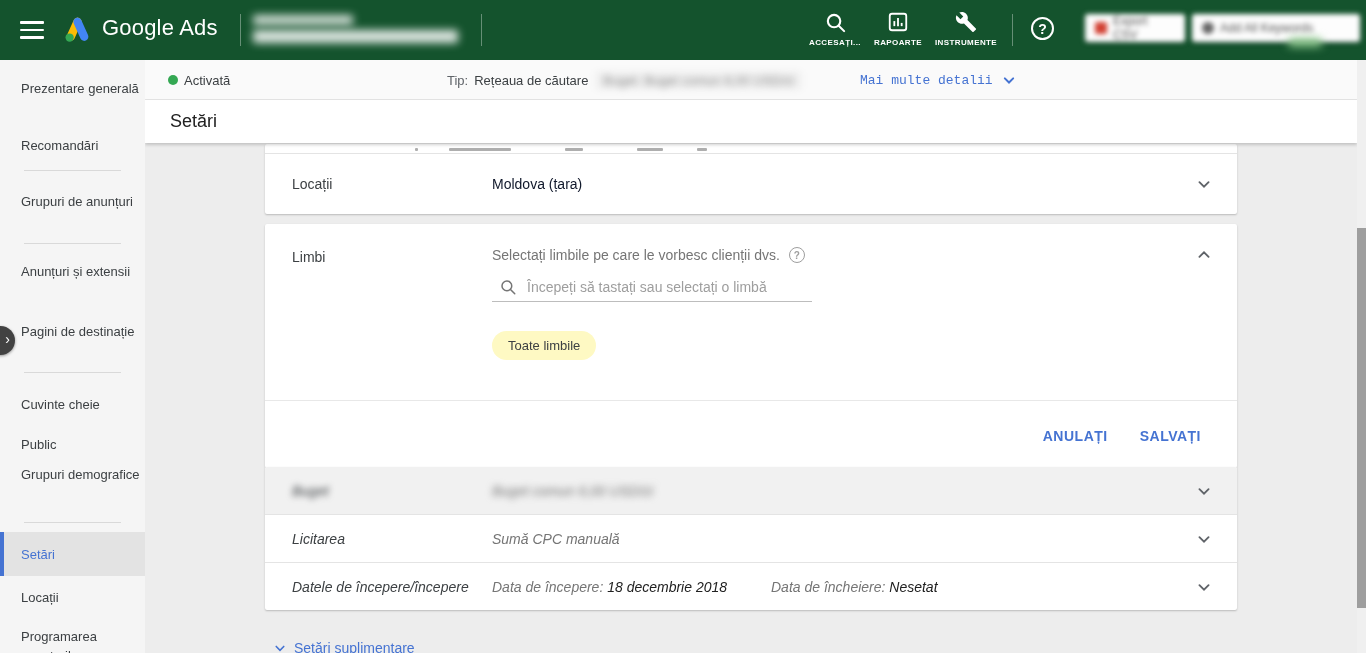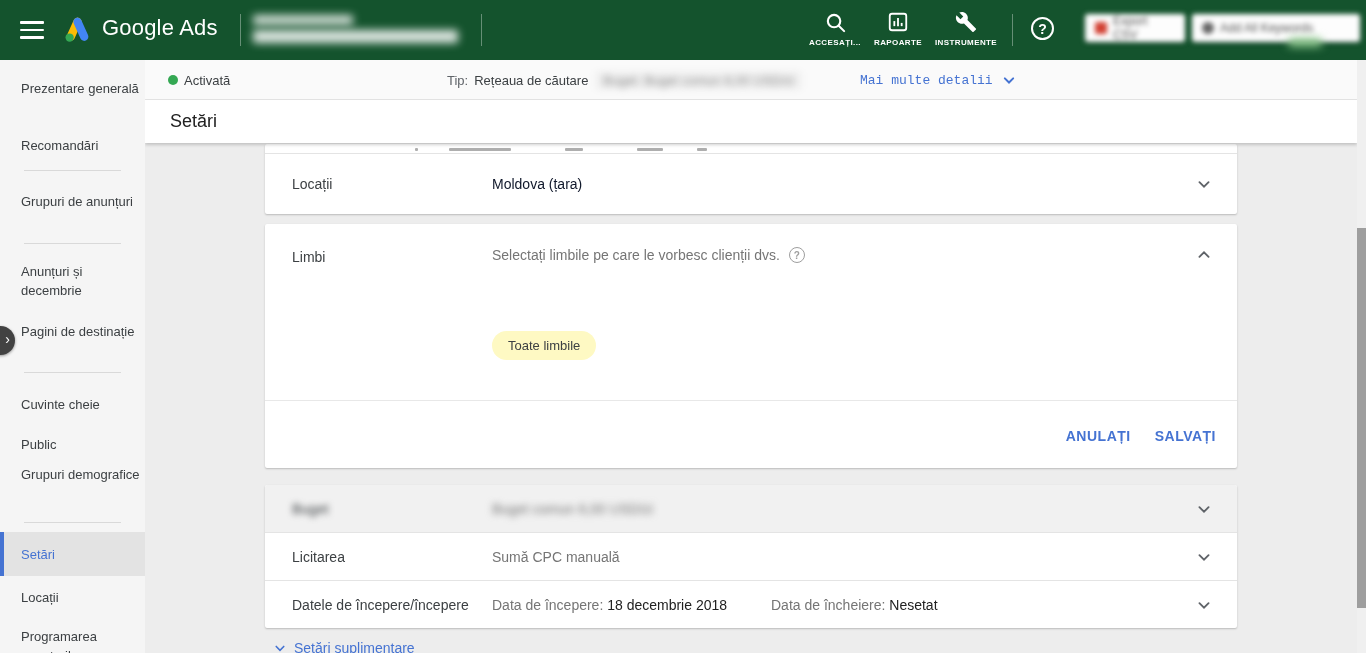--- a/index.html
+++ b/index.html
@@ -66,26 +66,26 @@
   .card-b { top:81px; height:244px; }
   .lang-label { position:absolute; left:27px; top:25px; font-size:14px; color:#3c4043; }
   .lang-helper { position:absolute; left:227px; top:23px; font-size:14px; color:#757575; display:flex; align-items:center; gap:9px; }
   .q-circle { width:16px; height:16px; border:1.5px solid #9e9e9e; border-radius:50%; color:#9e9e9e; font-size:10px; font-weight:bold; text-align:center; line-height:15px; cursor:pointer; }
   .lang-search { position:absolute; left:227px; top:48px; width:320px; height:30px; border-bottom:1px solid #bdbdbd; display:flex; align-items:center; }
   .lang-search svg { margin:0 10px 0 7px; }
   .lang-search input { border:none; outline:none; background:transparent; font-size:14px; color:#3c4043; width:260px; font-family:"Liberation Sans",sans-serif; }
   .lang-search input::placeholder { color:#9e9e9e; }
   .chip { position:absolute; left:227px; top:107px; height:29px; padding:0 16px; background:#fef9c3; border-radius:15px; font-size:13px; color:#3c4043; display:flex; align-items:center; cursor:pointer; }
   .card-b .divider { position:absolute; left:0; right:0; top:176px; height:1px; background:#e8e8e8; }
-  .actions { position:absolute; right:11px; top:196px; display:flex; gap:4px; }
+  .actions { position:absolute; right:26px; top:196px; display:flex; gap:12px; }
   .txt-btn { font-size:14px; font-weight:bold; letter-spacing:.5px; color:#4573d2; padding:8px 10px; cursor:pointer; border-radius:2px; }
   .chev-up { transform:translateY(-50%) rotate(180deg); top:31px; }
 
   
-  .card-c { top:342px; height:143px; }
+  .card-c { top:324px; height:143px;font-style:italic; }
   .set-row { position:relative; height:48px; display:flex; align-items:center; font-size:14px; border-top:1px solid #e4e4e4; }
   .set-row:first-child { border-top:none; height:47px; }
   .row-budget { background:#f1f1f1; border-radius:2px 2px 0 0; }
   .set-row .r-label { position:absolute; left:27px; color:#3c4043; }
   .set-row .r-value { position:absolute; left:227px; color:#757575; }
   .blur-label { filter:blur(3px); color:#6b6b6b; }
   .blur-value { filter:blur(3.5px); color:#909090; }
   .dates-group2 { position:absolute; left:506px; color:#757575; }
   .dark-val { color:#212121; }
 
@@ -163,21 +163,21 @@
     </div>
     <div class="green-smudge"></div>
   </div>
 
   <div class="sidebar">
     <div class="side-item" style="top:19px">Prezentare generală</div>
     <div class="side-item" style="top:76px">Recomandări</div>
     <div class="side-div" style="top:110px"></div>
     <div class="side-item" style="top:132px">Grupuri de anunțuri</div>
     <div class="side-div" style="top:183px"></div>
-    <div class="side-item" style="top:202px">Anunțuri și decembrie</div>
+    <div class="side-item" style="top:202px">Anunțuri și extensii</div>
     <div class="side-item" style="top:262px">Pagini de destinație</div>
     <div class="expand-circle">›</div>
     <div class="side-div" style="top:312px"></div>
     <div class="side-item" style="top:335px">Cuvinte cheie</div>
     <div class="side-item" style="top:375px">Public</div>
     <div class="side-item" style="top:405px">Grupuri demografice</div>
     <div class="side-div" style="top:462px"></div>
     <div class="side-item side-selected" style="top:472px">Setări</div>
     <div class="side-item" style="top:528px">Locații</div>
     <div class="side-item" style="top:567px">Programarea anunțurilor</div>
@@ -226,20 +226,27 @@
               <path d="M7 10l5 5 5-5" fill="none" stroke="#5f6368" stroke-width="2" stroke-linecap="round"></path>
             </svg>
         </div>
       </div>
 
       <div class="card card-b">
         <span class="lang-label">Limbi</span>
         <div class="lang-helper">
           <span>Selectați limbile pe care le vorbesc clienții dvs.</span>
           <span class="q-circle">?</span>
+        </div>
+        <div class="lang-search">
+          <svg width="18" height="18" viewBox="0 0 24 24">
+              <circle cx="10.5" cy="10.5" r="6.5" fill="none" stroke="#757575" stroke-width="2"></circle>
+              <line x1="15.3" y1="15.3" x2="21" y2="21" stroke="#757575" stroke-width="2" stroke-linecap="round"></line>
+            </svg>
+          <input type="text" placeholder="Începeți să tastați sau selectați o limbă" style="">
         </div>
         <div class="chip">Toate limbile</div>
         <svg class="chev chev-up" width="22" height="22" viewBox="0 0 24 24" style="right:22px;position:absolute">
             <path d="M7 10l5 5 5-5" fill="none" stroke="#5f6368" stroke-width="2" stroke-linecap="round"></path>
           </svg>
         <div class="divider"></div>
         <div class="actions">
           <span class="txt-btn">ANULAȚI</span>
           <span class="txt-btn">SALVAȚI</span>
         </div>

